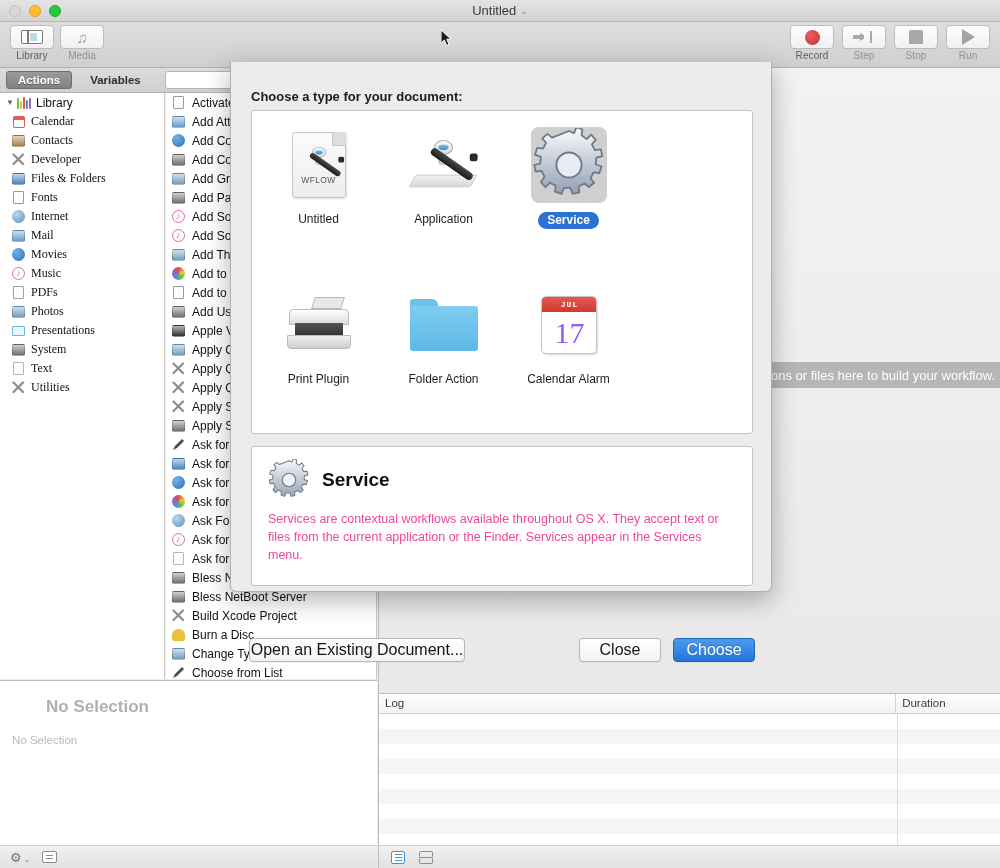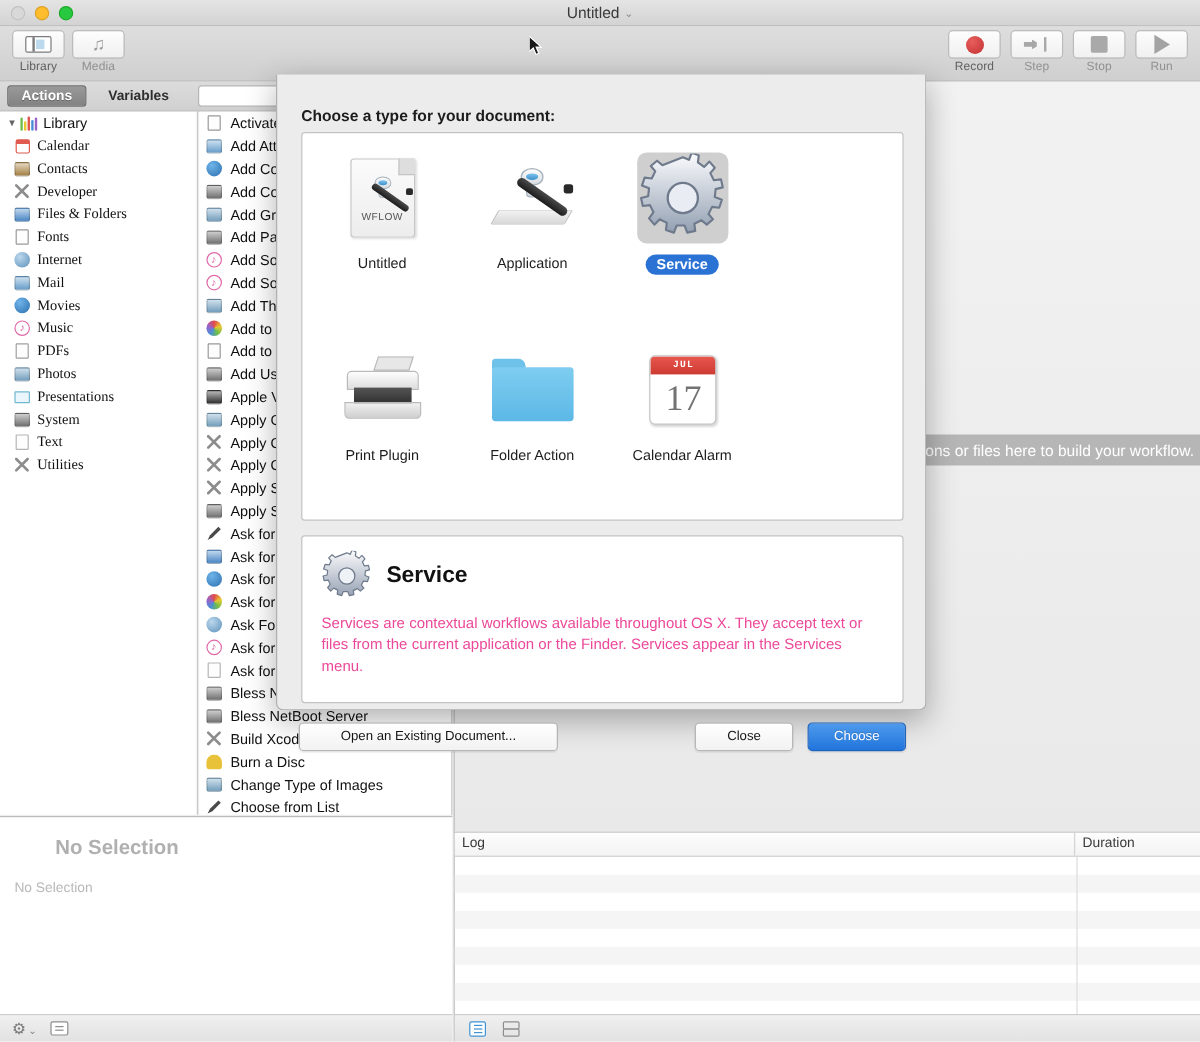--- a/index.html
+++ b/index.html
@@ -209,24 +209,25 @@
   .descbox {
     position:absolute; left:20px; top:384px; width:502px; height:140px;
     background:#fff; border:1px solid #c3c3c3; border-radius:3px;
   }
   .desc-head { display:flex; align-items:center; padding:12px 0 0 16px; gap:12px; }
   .desc-h1 { font-size:19px; font-weight:bold; color:#111; }
   .desc-text { padding:9px 22px 0 16px; font-size:12.5px; line-height:18px; color:#ec4899; }
 
   .btnrow { position:absolute; left:0; top:540px; width:542px; height:30px; }
   .btn {
-    position:absolute; height:24px; border-radius:4px; font-size:11px;
+    position:absolute; height:24px; border-radius:4px; font-size:16px;
     display:flex; align-items:center; justify-content:center;
     border:1px solid #b6b6b6; background:linear-gradient(#ffffff,#f2f2f2); color:#151515;
     box-shadow:0 1px 1px rgba(0,0,0,.06);
+    margin-top:36px;
   }
   .btn.open { left:18px; top:0; width:216px; }
   .btn.close { right:112px; top:0; width:82px; }
   .btn.choose {
     right:18px; top:0; width:82px; color:#fff; font-weight:500;
     background:linear-gradient(#4e9bec,#2174dc); border:1px solid #1e63bd;
     text-shadow:0 -1px 0 rgba(0,0,0,.18);
   }
 
   
@@ -271,21 +272,21 @@
   .ic-folder .tab{position:absolute;left:0;top:0;width:28px;height:9px;border-radius:3px 6px 0 0;background:#6ec2ea;}
   .ic-folder .bd{position:absolute;left:0;top:7px;width:68px;height:45px;border-radius:3px;
      background:linear-gradient(#7fcdf0,#5cb8e6);}
 
   .ic-cal{width:56px;height:58px;position:relative;border-radius:5px;overflow:hidden;
      background:#fff;border:1px solid #c4c4c4;box-shadow:1px 1px 2px rgba(0,0,0,.16);}
   .ic-cal .hd{position:absolute;left:0;top:0;width:56px;height:15px;
      background:linear-gradient(#e8584f,#cd3a32);color:#fff;font-size:8px;text-align:center;
      line-height:15px;letter-spacing:1px;font-weight:bold;font-family:Liberation Mono, monospace;}
   .ic-cal .dy{position:absolute;left:0;top:14px;width:56px;height:44px;line-height:44px;
-     text-align:center;font-size:30px;color:#737373;font-family:"Liberation Serif",serif;}
+     text-align:center;font-size:30px;color:#8b5cf6;font-family:"Liberation Serif",serif;}
 
   .ic-cam{position:relative;width:74px;height:60px;}
   .ic-cam .bodyc{position:absolute;left:12px;top:2px;width:52px;height:40px;border-radius:5px;
      background:linear-gradient(#e3e3e3,#a8a8a8);border:1px solid #8f8f8f;}
   .ic-cam .lens{position:absolute;left:25px;top:9px;width:26px;height:26px;border-radius:50%;
      background:radial-gradient(circle at 35% 32%,#8a8a8a,#111 62%);border:2px solid #cfcfcf;}
   .ic-cam .photo{position:absolute;left:8px;top:30px;width:44px;height:24px;
      background:repeating-linear-gradient(45deg,#2b2b2b 0 3px,#efefef 3px 6px);
      transform:rotate(-9deg);border:1px solid #9a9a9a;}
 

